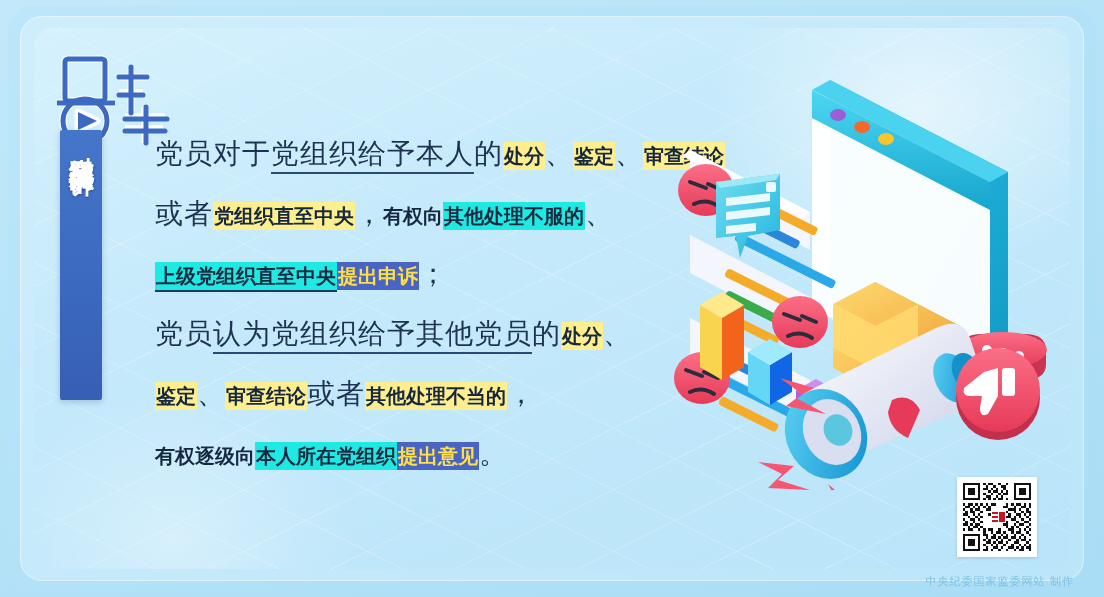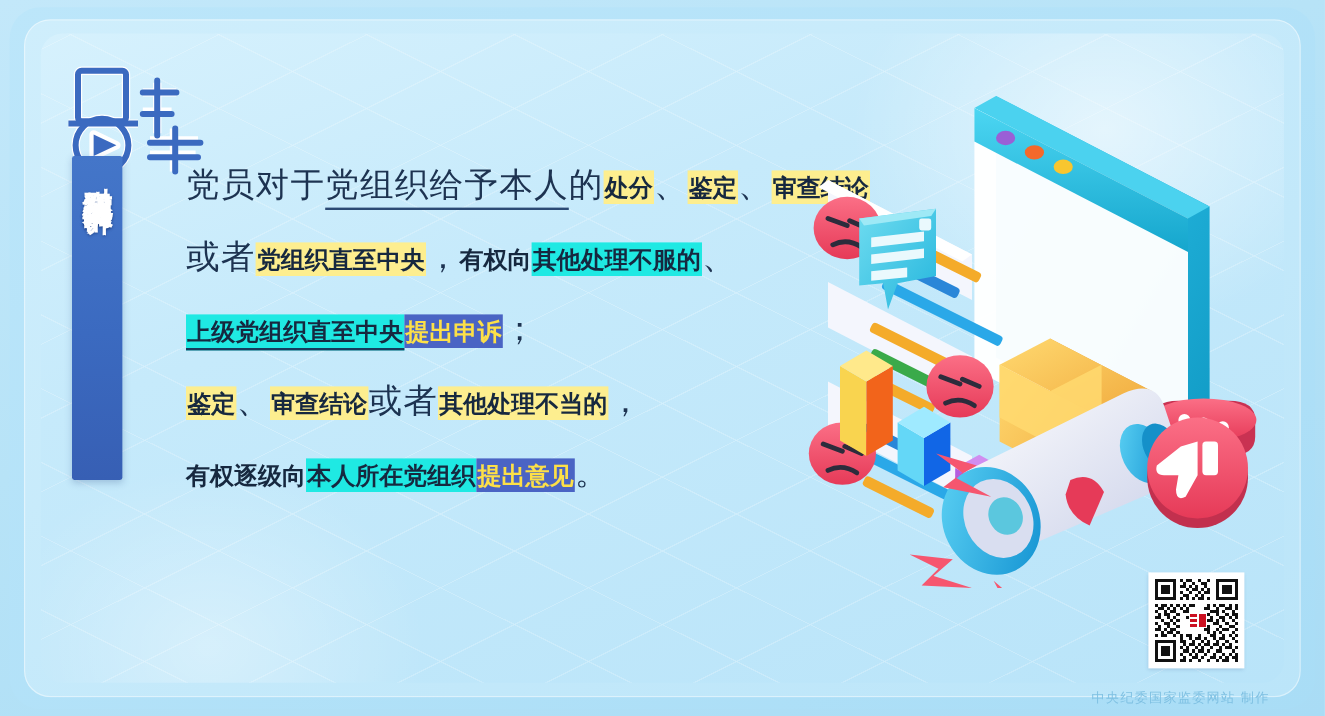--- a/index.html
+++ b/index.html
@@ -110,21 +110,21 @@
 
   
   .qr{
     position:absolute;left:957px;top:477px;width:80px;height:80px;
     background:#ffffff;padding:3px;box-sizing:border-box;
     box-shadow:0 1px 3px rgba(60,100,150,.25);
   }
   .qr svg{display:block;}
 
   .credit{
-    position:absolute;right:46px;bottom:8px;
+    position:absolute;right:30px;bottom:8px;
     font-family:"DejaVu Sans","Liberation Sans",sans-serif;
     font-size:11px;color:#7fc0e2;letter-spacing:1px;
   }
 </style>
 </head>
 <body>
 
 <div id="stage">
   <div class="frame-outer"></div>
   <div class="frame-mid"></div>
@@ -156,20 +156,21 @@
   </div>
 
   <div class="banner">
     <span class="banner-text">对党纪处分的申诉</span>
   </div>
 
   <div class="text-block">
     <div class="line"><span class="norm">党员对于</span><span class="uline">党组织给予本人</span><span class="norm">的</span><span class="bold hl-y">处分</span><span class="punc">、</span><span class="bold hl-y">鉴定</span><span class="punc">、</span><span class="bold hl-y">审查结论</span></div>
     <div class="line"><span class="norm">或者</span><span class="bold hl-y">党组织直至中央</span><span class="punc">，</span><span class="bold">有权向</span><span class="bold hl-c">其他处理不服的</span><span class="punc">、</span></div>
     <div class="line"><span class="bold hl-c-u">上级党组织直至中央</span><span class="bold hl-b">提出申诉</span><span class="punc">；</span></div>
+    <div class="line"><span class="norm">党员</span><span class="uline">认为党组织给予其他党员</span><span class="norm">的</span><span class="bold hl-y">处分</span><span class="punc">、</span></div>
     <div class="line"><span class="bold hl-y">鉴定</span><span class="punc">、</span><span class="bold hl-y">审查结论</span><span class="norm">或者</span><span class="bold hl-y">其他处理不当的</span><span class="punc">，</span></div>
     <div class="line"><span class="bold">有权逐级向</span><span class="bold hl-c">本人所在党组织</span><span class="bold hl-b">提出意见</span><span class="punc">。</span></div>
   </div>
 
   <div class="illu">
     <svg width="400" height="430" viewBox="0 0 400 430" xmlns="http://www.w3.org/2000/svg">
       <defs>
         <linearGradient id="gTeal" x1="0" y1="0" x2="1" y2="1">
           <stop offset="0" stop-color="#31c9ee"></stop>
             <stop offset="1" stop-color="#1099c4"></stop>

